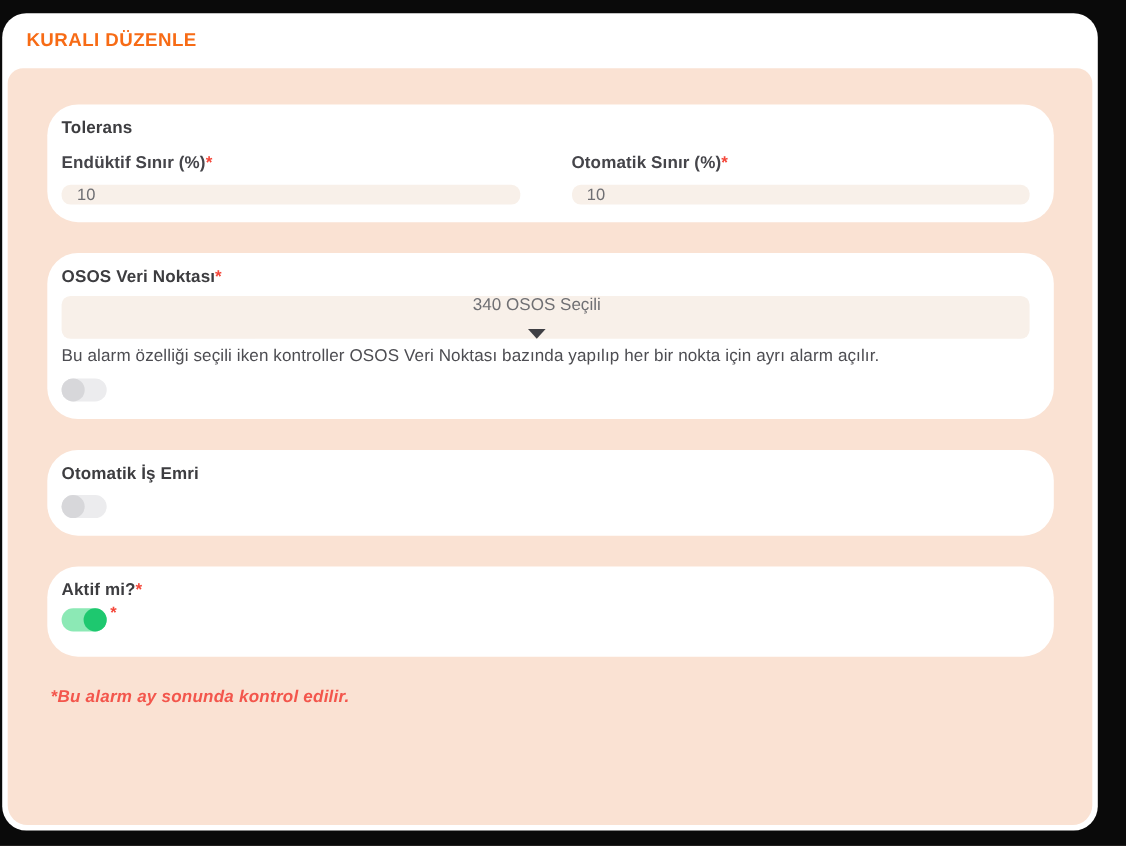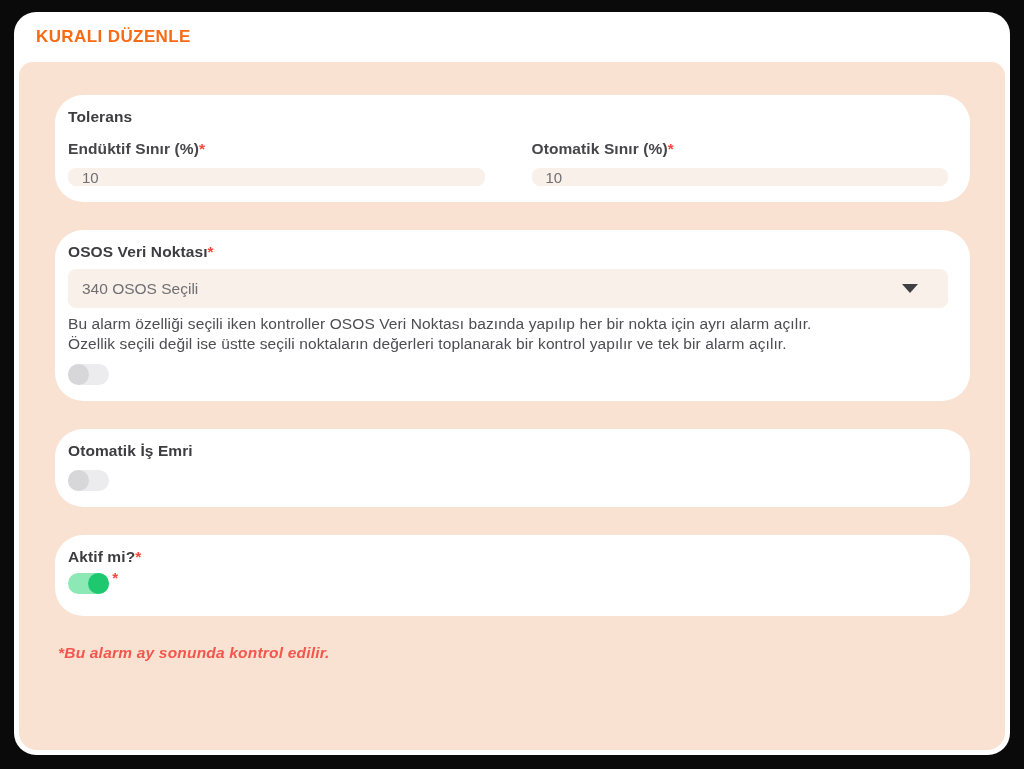--- a/index.html
+++ b/index.html
@@ -5,21 +5,21 @@
   * { margin: 0; padding: 0; box-sizing: border-box; }
   html, body { width: 1024px; height: 769px; }
   body {
     background: #0a0a0a;
     font-family: "Liberation Sans", "DejaVu Sans", sans-serif;
     position: relative;
     overflow: hidden;
   }
   .window {
     position: absolute;
-    left: 14px; top: 12px;
+    left: 2px; top: 12px;
     width: 996px; height: 743px;
     background: #ffffff;
     border-radius: 22px;
     padding: 0 5px 5px 5px;
     display: flex;
     flex-direction: column;
   }
   .window-header {
     height: 50px;
     display: flex;
@@ -82,20 +82,21 @@
   .select {
     margin-top: 8px;
     height: 39px;
     background: #f8f0e9;
     border-radius: 8px;
     display: flex;
     align-items: center;
     justify-content: space-between;
     padding: 0 30px 0 14px;
     cursor: pointer;
+    flex-direction: column;
   }
   .select-value { font-size: 15.5px; color: #6f6f73; }
   .caret-down {
     width: 0; height: 0;
     border-left: 8px solid transparent;
     border-right: 8px solid transparent;
     border-top: 9px solid #3f3f44;
   }
   .subsection-title { margin-top: 29px; }
   .desc {
@@ -171,21 +172,20 @@
     </div>
 
     <div class="card">
       <div class="field-label"><span style="font-weight:700;color:#3d3d40;">OSOS Veri Noktası</span><span class="req">*</span></div>
       <div class="select">
         <span class="select-value">340 OSOS Seçili</span>
         <span class="caret-down"></span>
       </div>
       <div class="desc">
         <div>Bu alarm özelliği seçili iken kontroller OSOS Veri Noktası bazında yapılıp her bir nokta için ayrı alarm açılır.</div>
-        <div>Özellik seçili değil ise üstte seçili noktaların değerleri toplanarak bir kontrol yapılır ve tek bir alarm açılır.</div>
       </div>
       <div class="toggle" data-state="off">
         <span class="knob"></span>
       </div>
     </div>
 
     <div class="card">
       <div class="card-title">Otomatik İş Emri</div>
       <div class="toggle" data-state="off">
         <span class="knob"></span>

